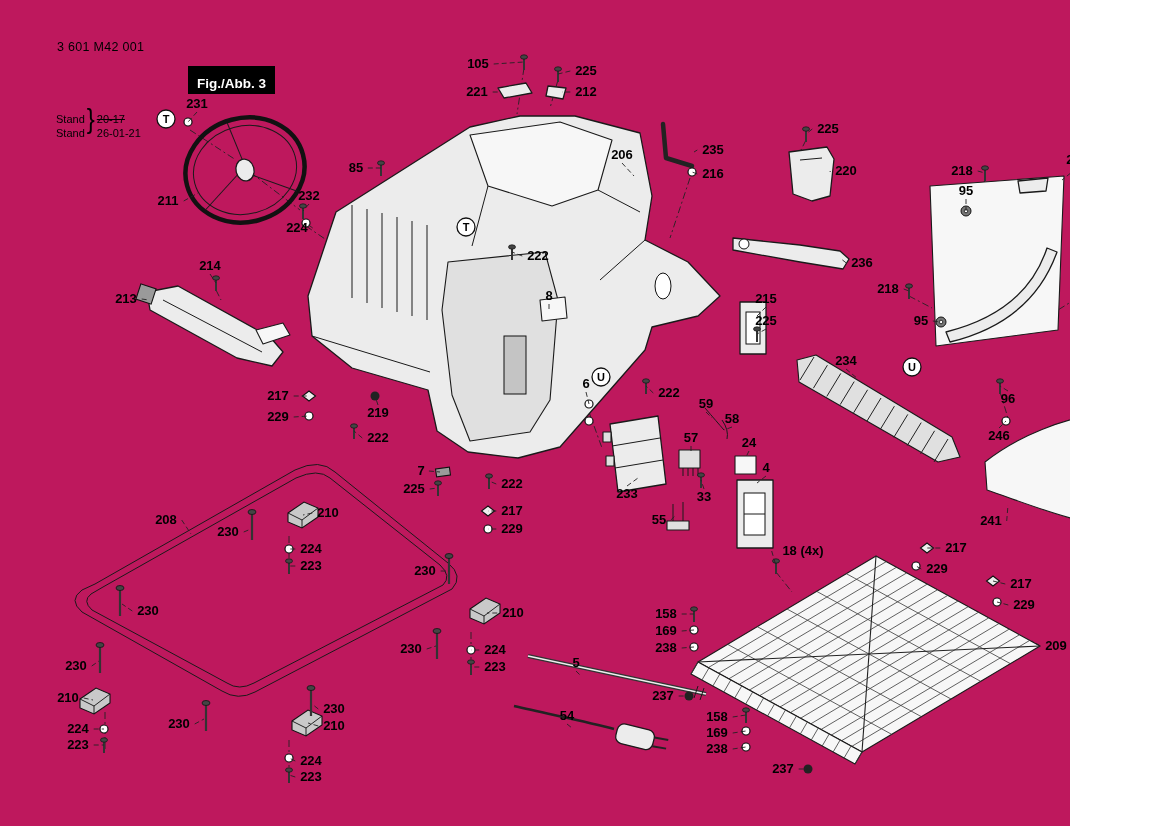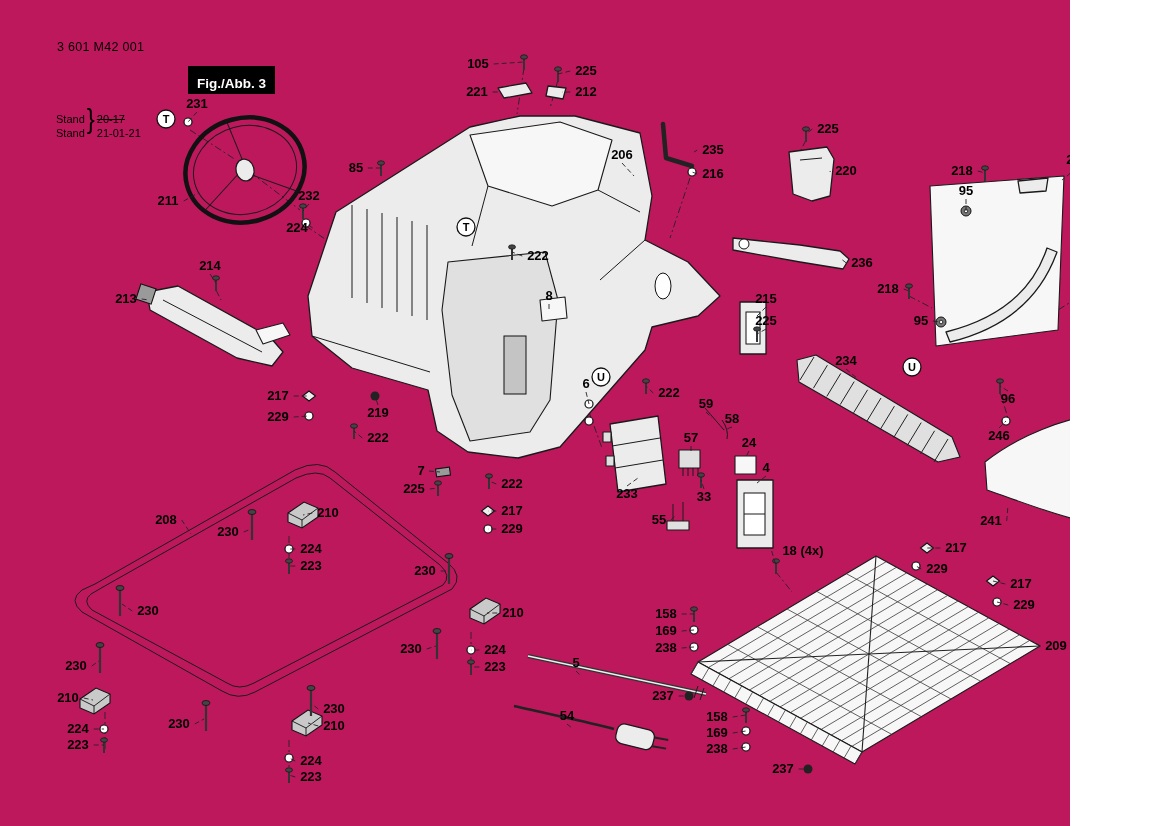--- a/index.html
+++ b/index.html
@@ -41,21 +41,21 @@
   <div class="doc-number">3 601 M42 001</div>
 
   <div class="issue-block">
     <div class="issue-labels">
       <div>Stand</div>
       <div>Stand</div>
     </div>
     <div class="issue-brace">}</div>
     <div class="issue-dates">
       <div class="date-old">20-17</div>
-      <div>21-01-21</div>
+      <div>26-01-21</div>
     </div>
   </div>
 
   <div class="fig-badge">Fig./Abb. 3</div>
 
   <svg class="diagram" id="diagram-svg" width="1169" height="826" viewBox="0 0 1169 826">
     <defs>
       <g id="clip-shape">
         <polygon points="0,9 16,-2 30,4 30,13 14,24 0,18" fill="#c9c9c9" stroke="#111" stroke-width="1.1"></polygon>
         <polyline points="0,9 14,16 30,4" fill="none" stroke="#111" stroke-width="0.9"></polyline>

